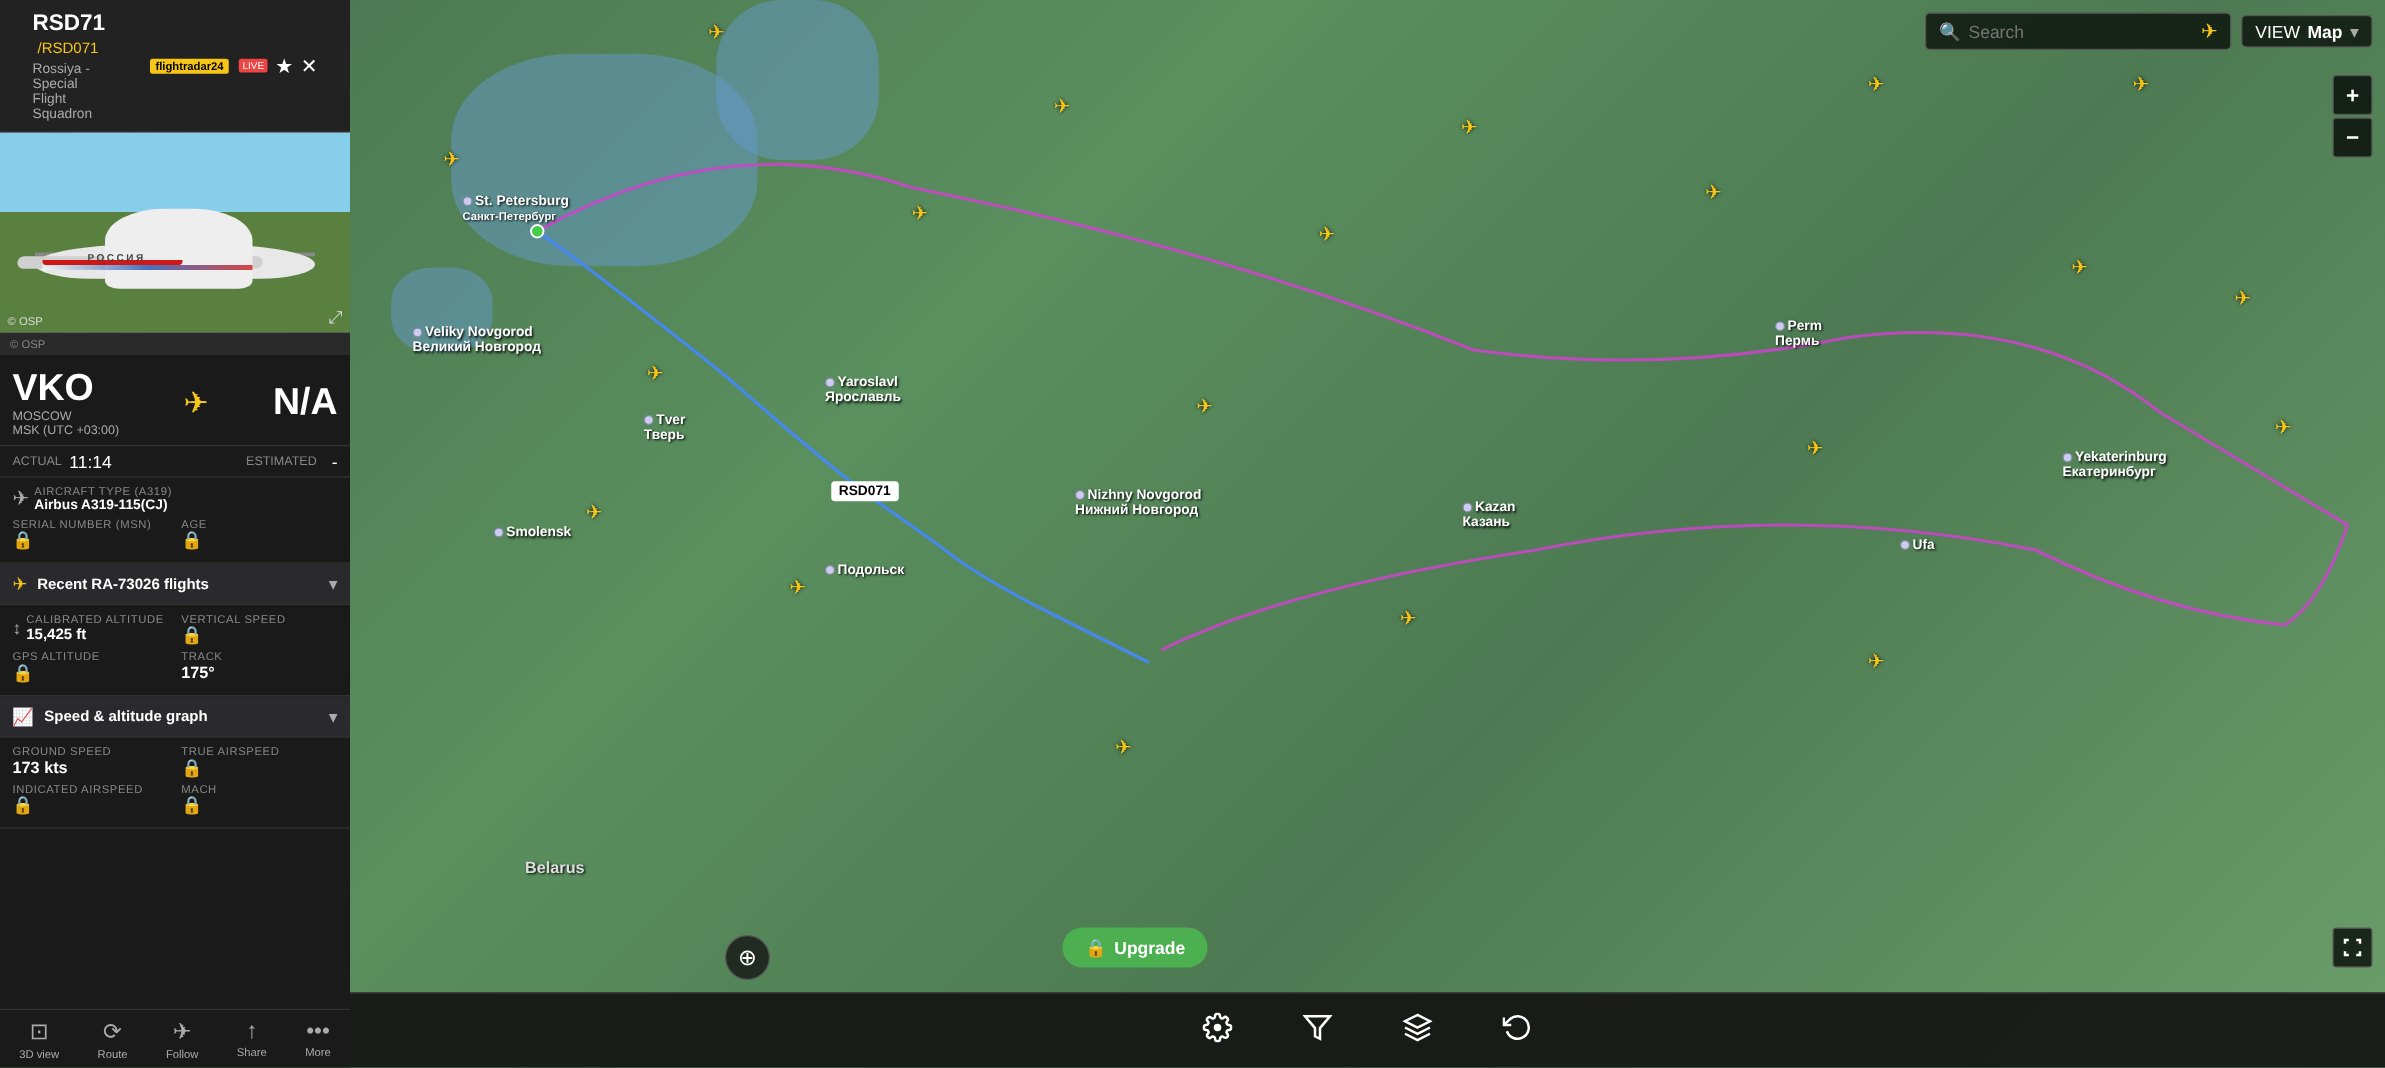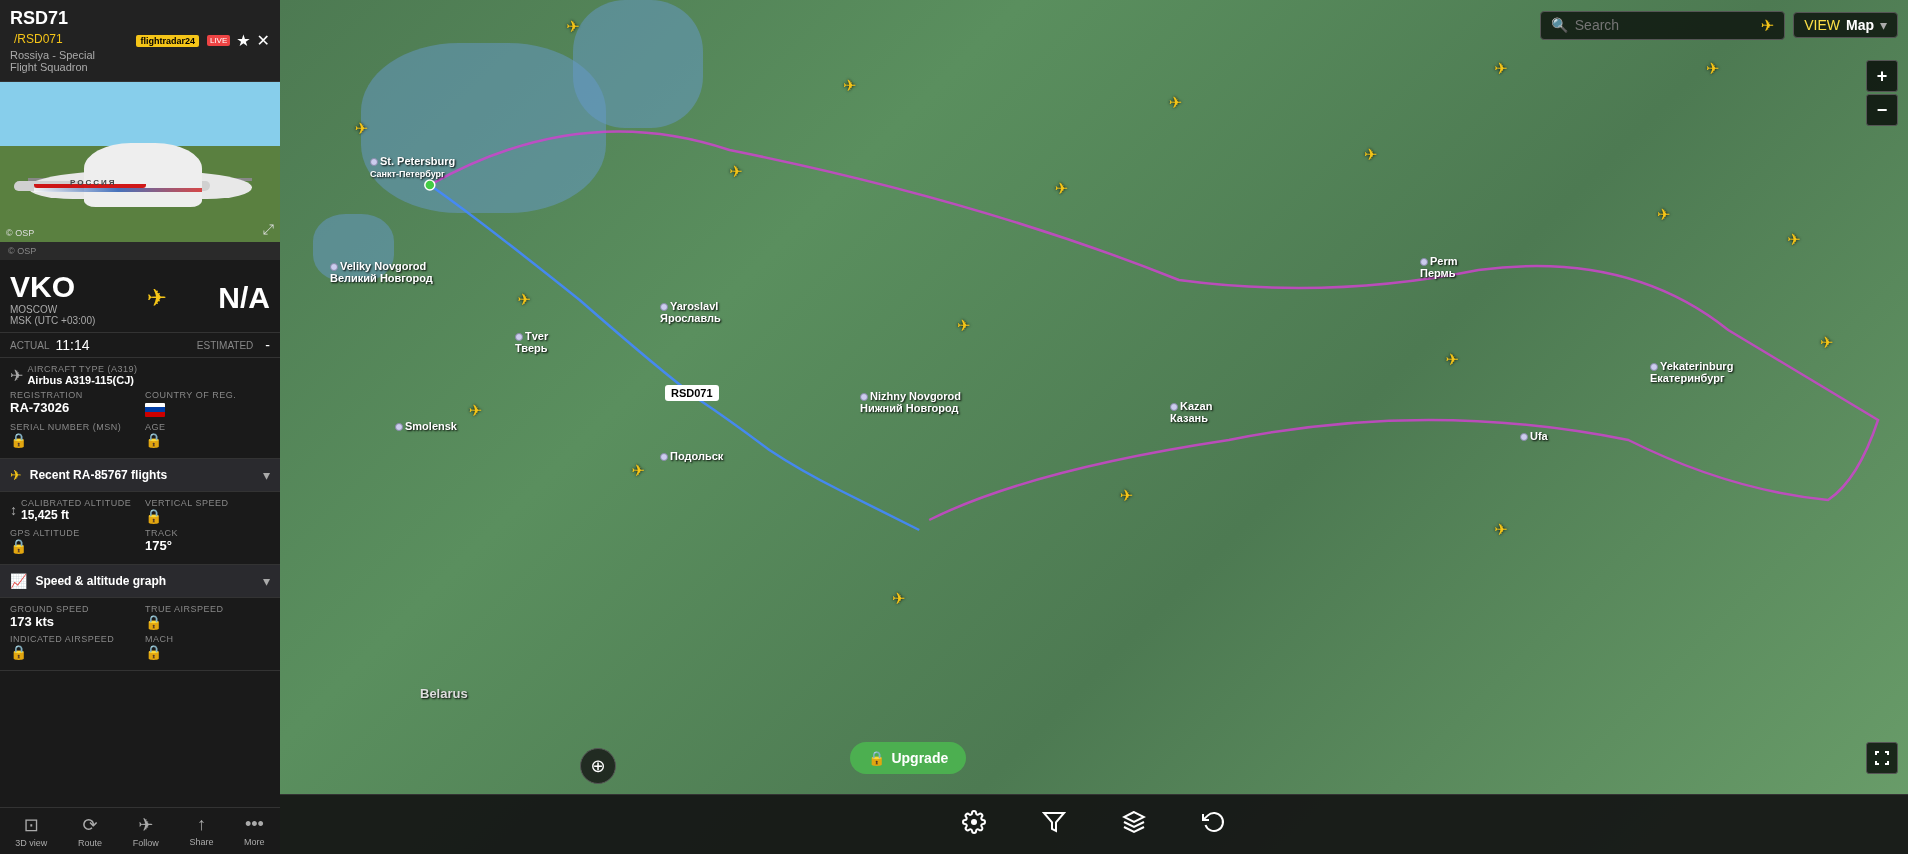--- a/index.html
+++ b/index.html
@@ -103,21 +103,21 @@
       border: 1px solid #555;
       border-radius: 4px;
       display: flex;
       align-items: center;
       padding: 4px 10px;
       gap: 6px;
       cursor: pointer;
       color: #fff;
       font-size: 14px;
     }
-    #view-map-btn .view-label { color: #fde047; }
+    #view-map-btn .view-label { color: #ffffff; }
     #view-map-btn .map-label { color: #fff; font-weight: bold; }
     #view-map-btn .chevron { color: #aaa; }
 
     
     #map-controls {
       position: absolute;
       top: 60px;
       right: 10px;
       display: flex;
       flex-direction: column;
@@ -233,21 +233,21 @@
       background: #1a1a1a;
       color: #fff;
       display: flex;
       flex-direction: column;
       overflow-y: auto;
     }
 
     
     #panel-header {
       background: #222;
-      padding: 8px 10px;
+      padding: 8px 26px;
       border-bottom: 1px solid #333;
       display: flex;
       align-items: center;
       justify-content: space-between;
     }
     #panel-header .flight-id {
       font-size: 18px;
       font-weight: bold;
       color: #fff;
     }
@@ -568,49 +568,33 @@
           <span style="font-size:16px;color:#aaa;">✈</span>
           <div>
             <div class="info-label">AIRCRAFT TYPE (A319)</div>
             <div class="info-value" style="font-size:11px;">Airbus A319-115(CJ)</div>
           </div>
         </div>
       </div>
     </div>
     <div class="info-row">
       <div class="info-col">
-        <div class="info-label">REGISTRATION</div>
-        <div class="info-value">RA-73026</div>
-      </div>
-      <div class="info-col">
-        <div class="info-label">COUNTRY OF REG.</div>
-        <div>
-          <span class="flag-ru">
-              <span class="f1"></span>
-              <span class="f2"></span>
-              <span class="f3"></span>
-            </span>
-        </div>
-      </div>
-    </div>
-    <div class="info-row">
-      <div class="info-col">
         <div class="info-label">SERIAL NUMBER (MSN)</div>
         <div class="info-value locked">🔒</div>
       </div>
       <div class="info-col">
         <div class="info-label">AGE</div>
         <div class="info-value locked">🔒</div>
       </div>
     </div>
   </div>
 
   <div class="section-header">
     <span class="sec-icon">✈</span>
-    <span class="sec-title">Recent RA-85767 flights</span>
+    <span class="sec-title">Recent RA-73026 flights</span>
     <span class="sec-chevron">▾</span>
   </div>
 
   <div class="info-section">
     <div class="info-row">
       <div class="info-col">
         <div style="display:flex;align-items:center;gap:4px;">
           <span style="font-size:14px;color:#aaa;">↕</span>
           <div>
             <div class="info-label">CALIBRATED ALTITUDE</div>

